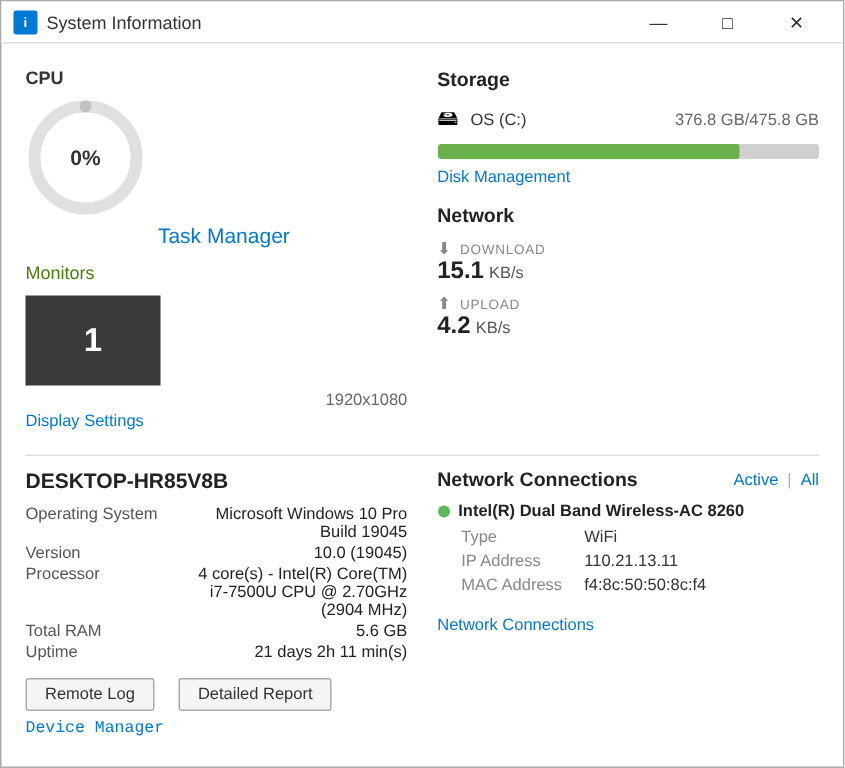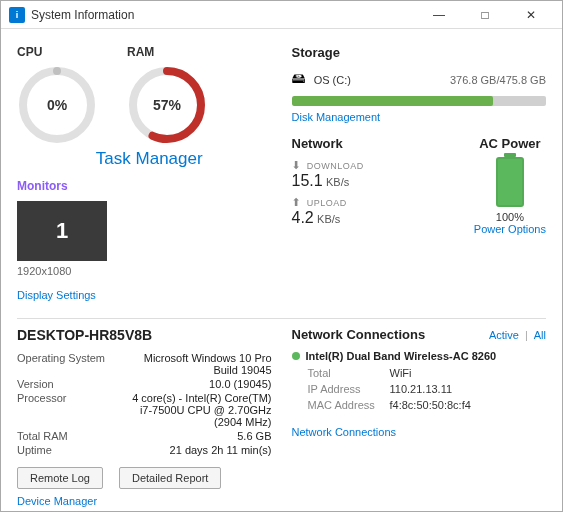--- a/index.html
+++ b/index.html
@@ -109,52 +109,53 @@
     .gauge-center-text {
       position: absolute;
       top: 50%;
       left: 50%;
       transform: translate(-50%, -50%);
       font-size: 14px;
       font-weight: 600;
       color: #333;
     }
     .task-manager-link {
-      font-size: 17px;
+      font-size: 14px;
       color: #0078d4;
       cursor: pointer;
       text-align: left;
       margin-top: 2px;
     }
     
     .monitors-section {
       margin-top: 10px;
     }
     .monitors-title {
       font-size: 12px;
-      font-weight: 700;
-      color: #8b5cf6;
+      font-weight: 400;
+      color: #4d7c0f;
       margin-bottom: 8px;
     }
     .monitor-box {
       width: 90px;
       height: 60px;
       background: #3a3a3a;
       display: flex;
       align-items: center;
       justify-content: center;
       color: #fff;
       font-size: 22px;
       font-weight: bold;
       margin-bottom: 4px;
     }
     .monitor-res {
       font-size: 11px;
       color: #666;
-      margin-bottom: 11px;
+      margin-bottom: 0;
+      text-align: right;
     }
     .display-settings-link {
       font-size: 11px;
       color: #0078d4;
       cursor: pointer;
     }
     
     .storage-section {
       margin-bottom: 12px;
     }
@@ -216,21 +217,21 @@
       margin-bottom: 6px;
     }
     .network-label {
       font-size: 9px;
       color: #888;
       letter-spacing: 0.5px;
       text-transform: uppercase;
     }
     .network-value {
       font-size: 16px;
-      font-weight: 400;
+      font-weight: 700;
       color: #222;
     }
     .network-unit {
       font-size: 11px;
       color: #555;
     }
     .ac-title {
       font-size: 13px;
       font-weight: 700;
       color: #222;
@@ -316,20 +317,21 @@
       font-size: 11px;
       color: #333;
       border-radius: 2px;
     }
     .device-manager-link {
       font-size: 11px;
       color: #0078d4;
       cursor: pointer;
       margin-top: 6px;
       display: inline-block;
+      font-family: Liberation Mono, monospace;
     }
     
     .net-connections-panel {
       flex: 1;
     }
     .net-header {
       display: flex;
       align-items: center;
       gap: 6px;
       margin-bottom: 8px;
@@ -419,30 +421,20 @@
             <div class="gauge-label">CPU</div>
             <div class="gauge">
               <svg width="80" height="80" viewBox="0 0 80 80">
                 <circle cx="40" cy="40" r="34" fill="none" stroke="#e0e0e0" stroke-width="8"></circle>
                 <circle cx="40" cy="40" r="34" fill="none" stroke="#c0c0c0" stroke-width="8" stroke-dasharray="0 213.6" stroke-linecap="round"></circle>
               </svg>
               <div class="gauge-center-text">0%</div>
             </div>
           </div>
 
-          <div class="gauge-container">
-            <div class="gauge-label">RAM</div>
-            <div class="gauge">
-              <svg width="80" height="80" viewBox="0 0 80 80">
-                <circle cx="40" cy="40" r="34" fill="none" stroke="#e0e0e0" stroke-width="8"></circle>
-                <circle cx="40" cy="40" r="34" fill="none" stroke="#c0302a" stroke-width="8" stroke-dasharray="121.6 91.8" stroke-linecap="round"></circle>
-              </svg>
-              <div class="gauge-center-text">57%</div>
-            </div>
-          </div>
 
         </div>
         <div style="text-align:center; margin-left:10px; margin-top:-4px;">
           <span class="task-manager-link">Task Manager</span>
         </div>
 
         <div class="monitors-section">
           <div class="monitors-title">Monitors</div>
           <div class="monitor-box">
             <span>1</span>
@@ -481,26 +473,20 @@
             <div class="network-stat">
               <div style="display:flex;align-items:center;gap:4px;">
                 <span class="arrow-icon">⬆</span>
                 <span class="network-label">UPLOAD</span>
               </div>
               <span class="network-value">4.2</span>
               <span class="network-unit">KB/s</span>
             </div>
           </div>
 
-          <div class="ac-section">
-            <div class="ac-title">AC Power</div>
-            <div class="battery-icon"></div>
-            <div class="battery-pct">100%</div>
-            <span class="power-options-link">Power Options</span>
-          </div>
         </div>
 
       </div>
     </div>
 
     <hr class="divider">
 
     <div class="bottom-section">
 
       <div class="sys-info-panel">
@@ -544,21 +530,21 @@
           <span class="net-filter">All</span>
         </div>
         <div class="connection-item">
           <div class="connection-name-row">
             <div class="green-dot"></div>
             <span class="connection-name">Intel(R) Dual Band Wireless-AC 8260</span>
           </div>
           <table class="conn-detail-table">
             <tbody>
               <tr>
-                <td class="conn-key">Total</td>
+                <td class="conn-key">Type</td>
                 <td class="conn-val">WiFi</td>
               </tr>
               <tr>
                 <td class="conn-key">IP Address</td>
                 <td class="conn-val">110.21.13.11</td>
               </tr>
               <tr>
                 <td class="conn-key">MAC Address</td>
                 <td class="conn-val">f4:8c:50:50:8c:f4</td>
               </tr>

